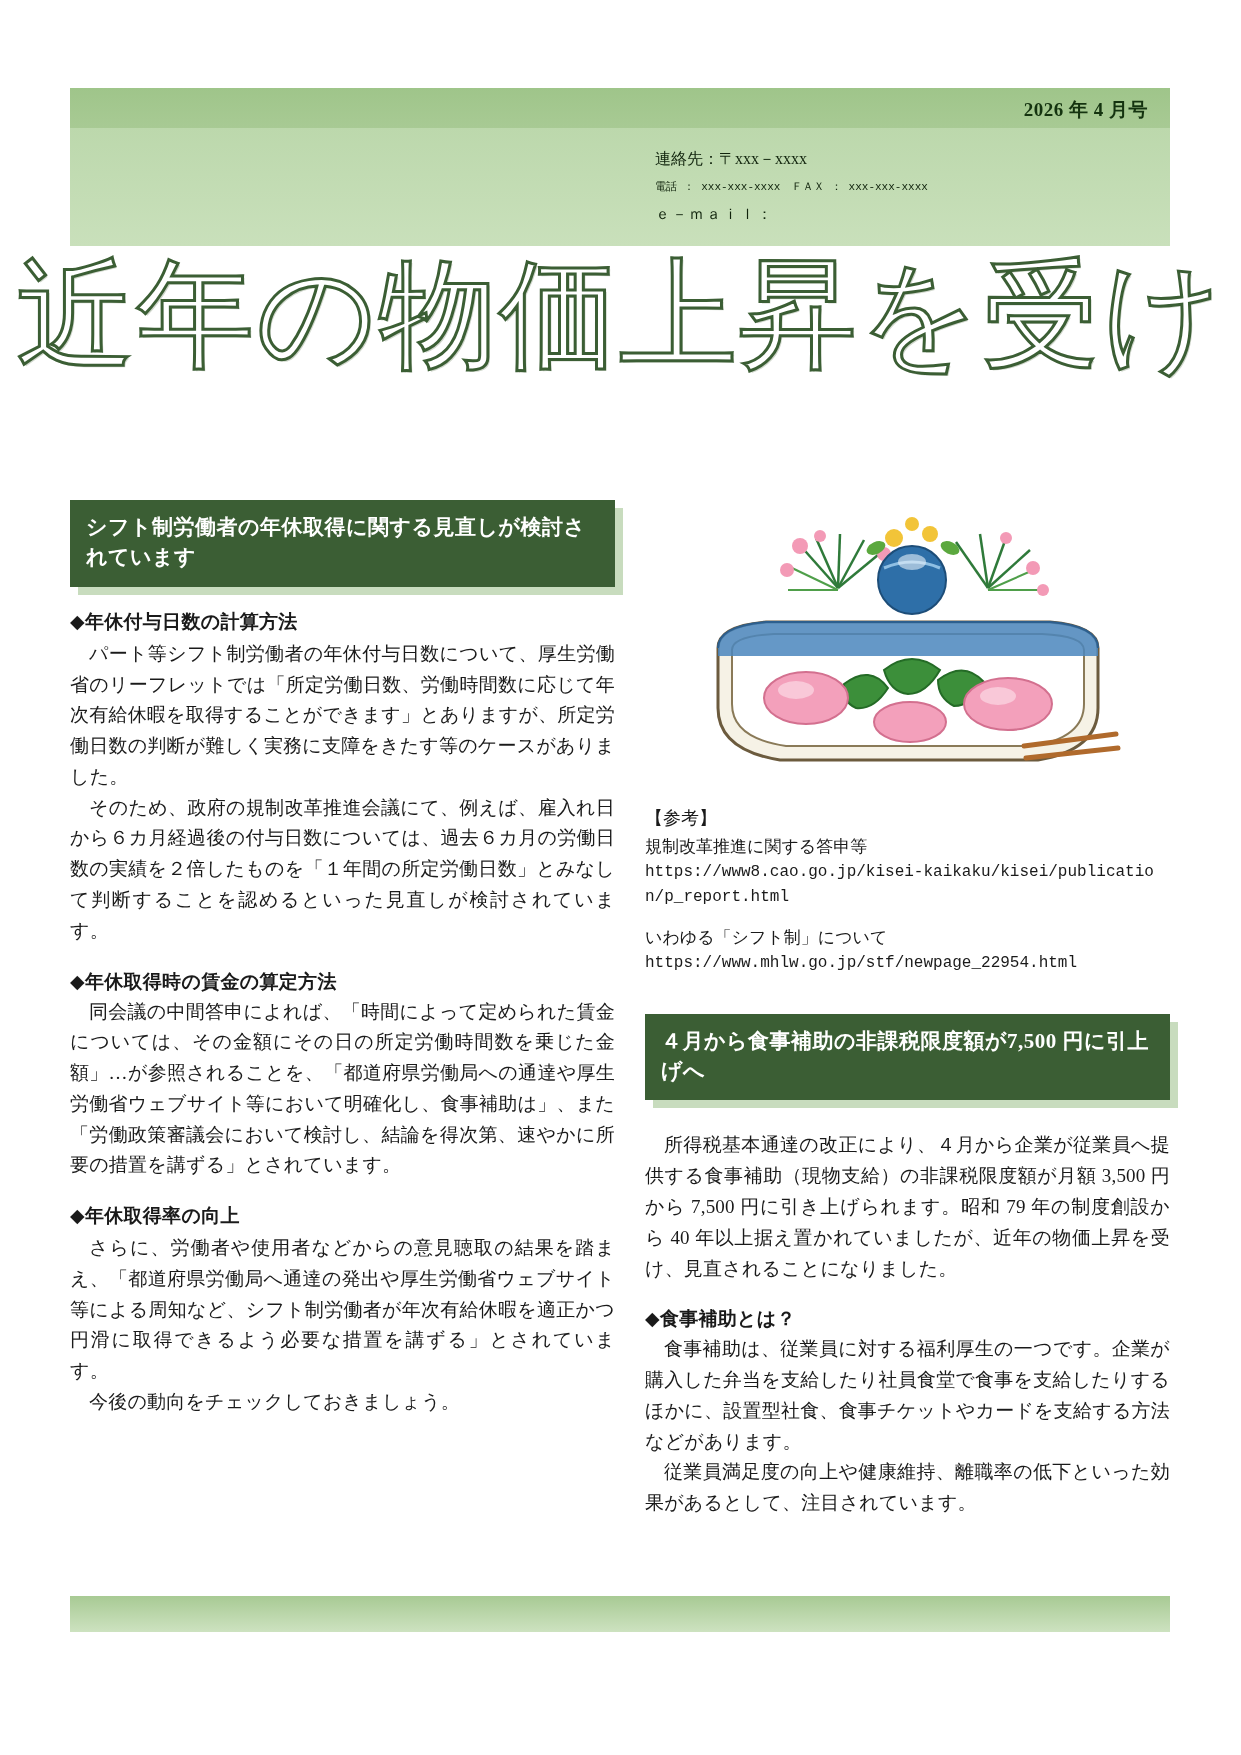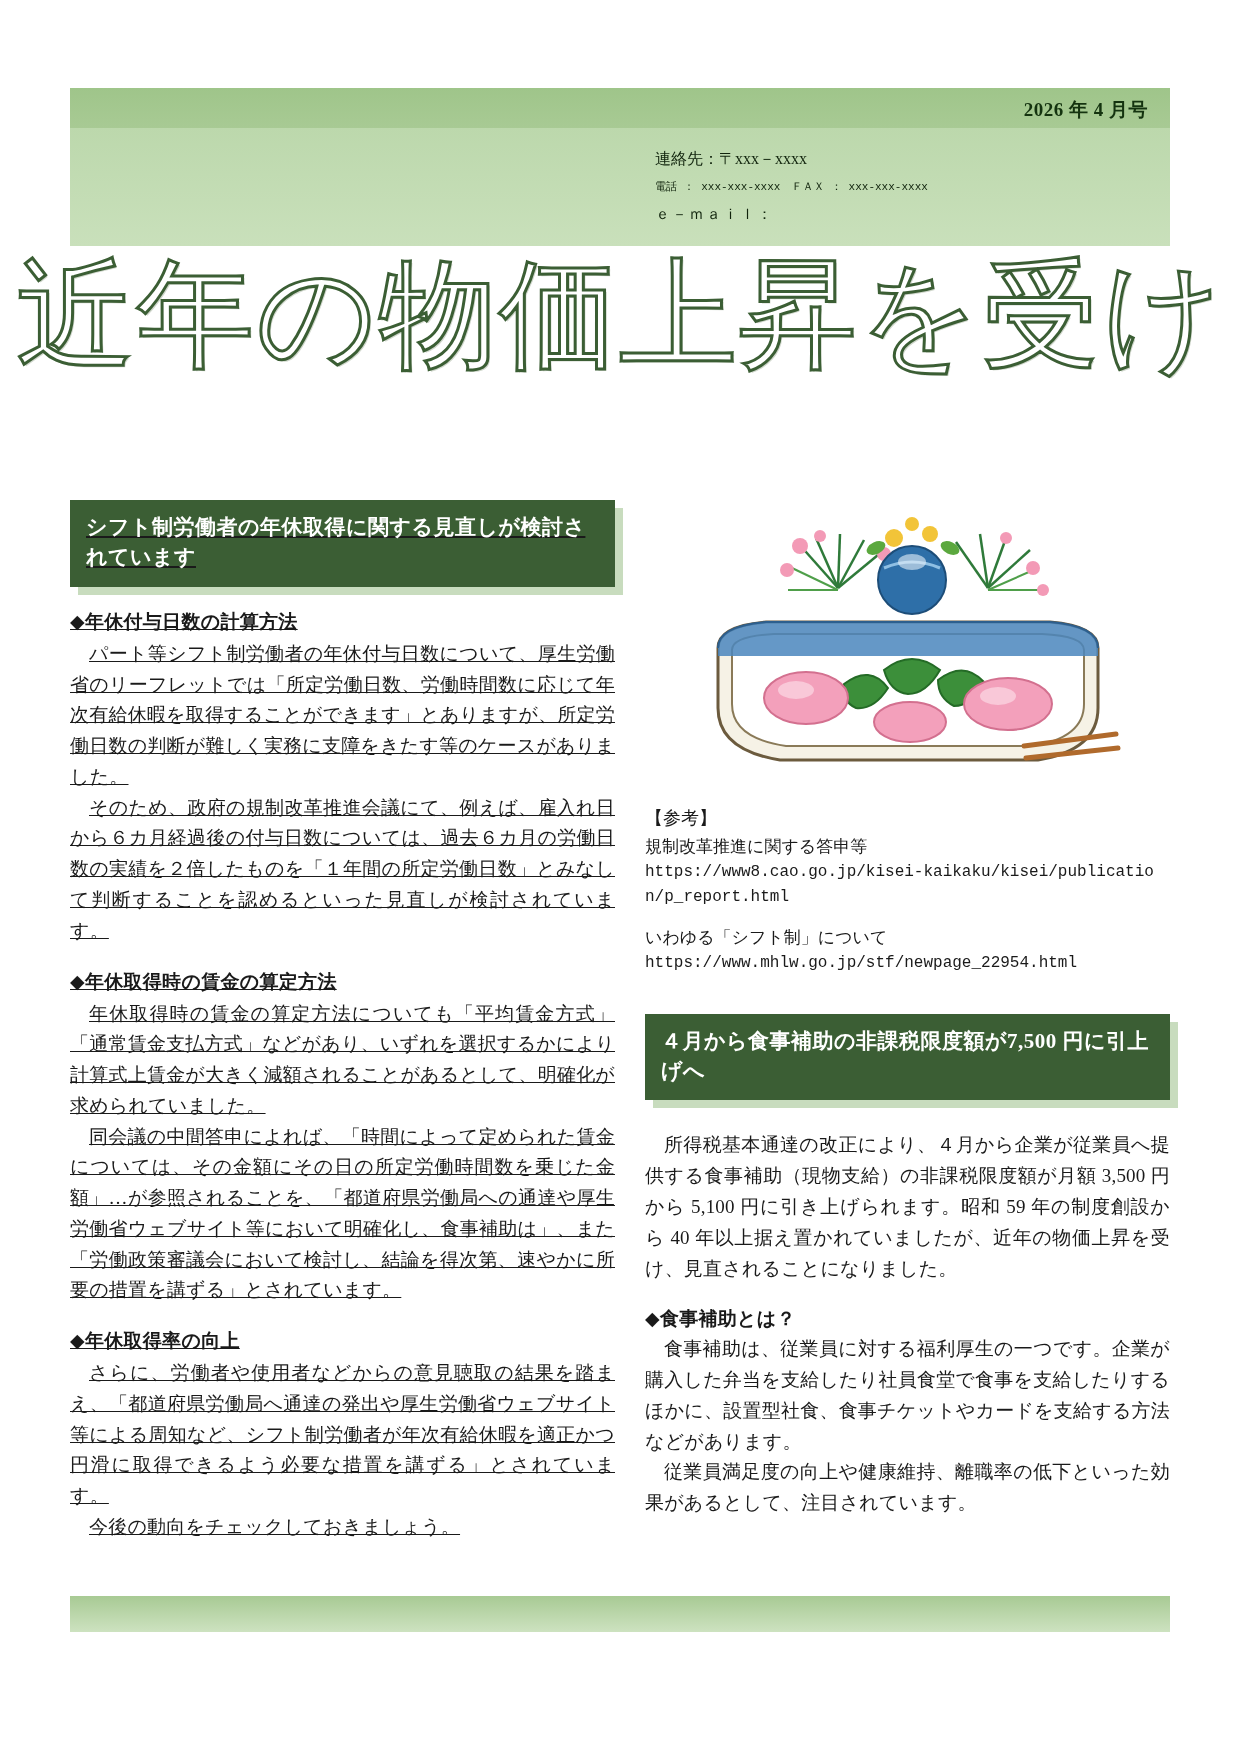--- a/index.html
+++ b/index.html
@@ -73,21 +73,20 @@
     letter-spacing: 2px;
     text-shadow: 2px 2px 0 rgba(120,140,110,0.35);
   }
 
   
   .col-left {
     position: absolute;
     left: 70px;
     top: 500px;
     width: 545px;
-    text-decoration: underline;
   }
   .col-right {
     position: absolute;
     left: 645px;
     top: 498px;
     width: 525px;
   }
 
   
   .sec-head {
@@ -182,21 +181,20 @@
 <div class="main-title">近年の物価上昇を受け</div>
 
 <div class="col-left">
   <div class="sec-head">シフト制労働者の年休取得に関する見直しが検討されています</div>
 
   <div class="sub-head">◆年休付与日数の計算方法</div>
   <p class="body first">パート等シフト制労働者の年休付与日数について、厚生労働省のリーフレットでは「所定労働日数、労働時間数に応じて年次有給休暇を取得することができます」とありますが、所定労働日数の判断が難しく実務に支障をきたす等のケースがありました。</p>
   <p class="body">そのため、政府の規制改革推進会議にて、例えば、雇入れ日から６カ月経過後の付与日数については、過去６カ月の労働日数の実績を２倍したものを「１年間の所定労働日数」とみなして判断することを認めるといった見直しが検討されています。</p>
 
   <div class="sub-head">◆年休取得時の賃金の算定方法</div>
-  <p class="body first">年休取得時の賃金の算定方法についても「平均賃金方式」「通常賃金支払方式」などがあり、いずれを選択するかにより計算式上賃金が大きく減額されることがあるとして、明確化が求められていました。</p>
   <p class="body">同会議の中間答申によれば、「時間によって定められた賃金については、その金額にその日の所定労働時間数を乗じた金額」…が参照されることを、「都道府県労働局への通達や厚生労働省ウェブサイト等において明確化し、食事補助は」、また「労働政策審議会において検討し、結論を得次第、速やかに所要の措置を講ずる」とされています。</p>
 
   <div class="sub-head">◆年休取得率の向上</div>
   <p class="body first">さらに、労働者や使用者などからの意見聴取の結果を踏まえ、「都道府県労働局へ通達の発出や厚生労働省ウェブサイト等による周知など、シフト制労働者が年次有給休暇を適正かつ円滑に取得できるよう必要な措置を講ずる」とされています。</p>
   <p class="body">今後の動向をチェックしておきましょう。</p>
 </div>
 
 <div class="col-right">
 
   <div class="illus-wrap">
@@ -278,20 +276,20 @@
     <div class="ref-title">【参考】</div>
     <div>規制改革推進に関する答申等</div>
     <div class="mono">https://www8.cao.go.jp/kisei-kaikaku/kisei/publication/p_report.html</div>
     <div class="ref-gap"></div>
     <div>いわゆる「シフト制」について</div>
     <div class="mono">https://www.mhlw.go.jp/stf/newpage_22954.html</div>
   </div>
 
   <div class="sec-head sec-head-2">４月から食事補助の非課税限度額が7,500 円に引上げへ</div>
 
-  <p class="r-body" style="margin-top:30px">所得税基本通達の改正により、４月から企業が従業員へ提供する食事補助（現物支給）の非課税限度額が月額 3,500 円から 5,100 円に引き上げられます。昭和 59 年の制度創設から 40 年以上据え置かれていましたが、近年の物価上昇を受け、見直されることになりました。</p>
+  <p class="r-body" style="margin-top:30px">所得税基本通達の改正により、４月から企業が従業員へ提供する食事補助（現物支給）の非課税限度額が月額 3,500 円から 7,500 円に引き上げられます。昭和 79 年の制度創設から 40 年以上据え置かれていましたが、近年の物価上昇を受け、見直されることになりました。</p>
 
   <div class="sub-head">◆食事補助とは？</div>
   <p class="r-body">食事補助は、従業員に対する福利厚生の一つです。企業が購入した弁当を支給したり社員食堂で食事を支給したりするほかに、設置型社食、食事チケットやカードを支給する方法などがあります。</p>
   <p class="r-body">従業員満足度の向上や健康維持、離職率の低下といった効果があるとして、注目されています。</p>
 </div>
 
 <div class="footer-band"></div>
 
 </body></html>

